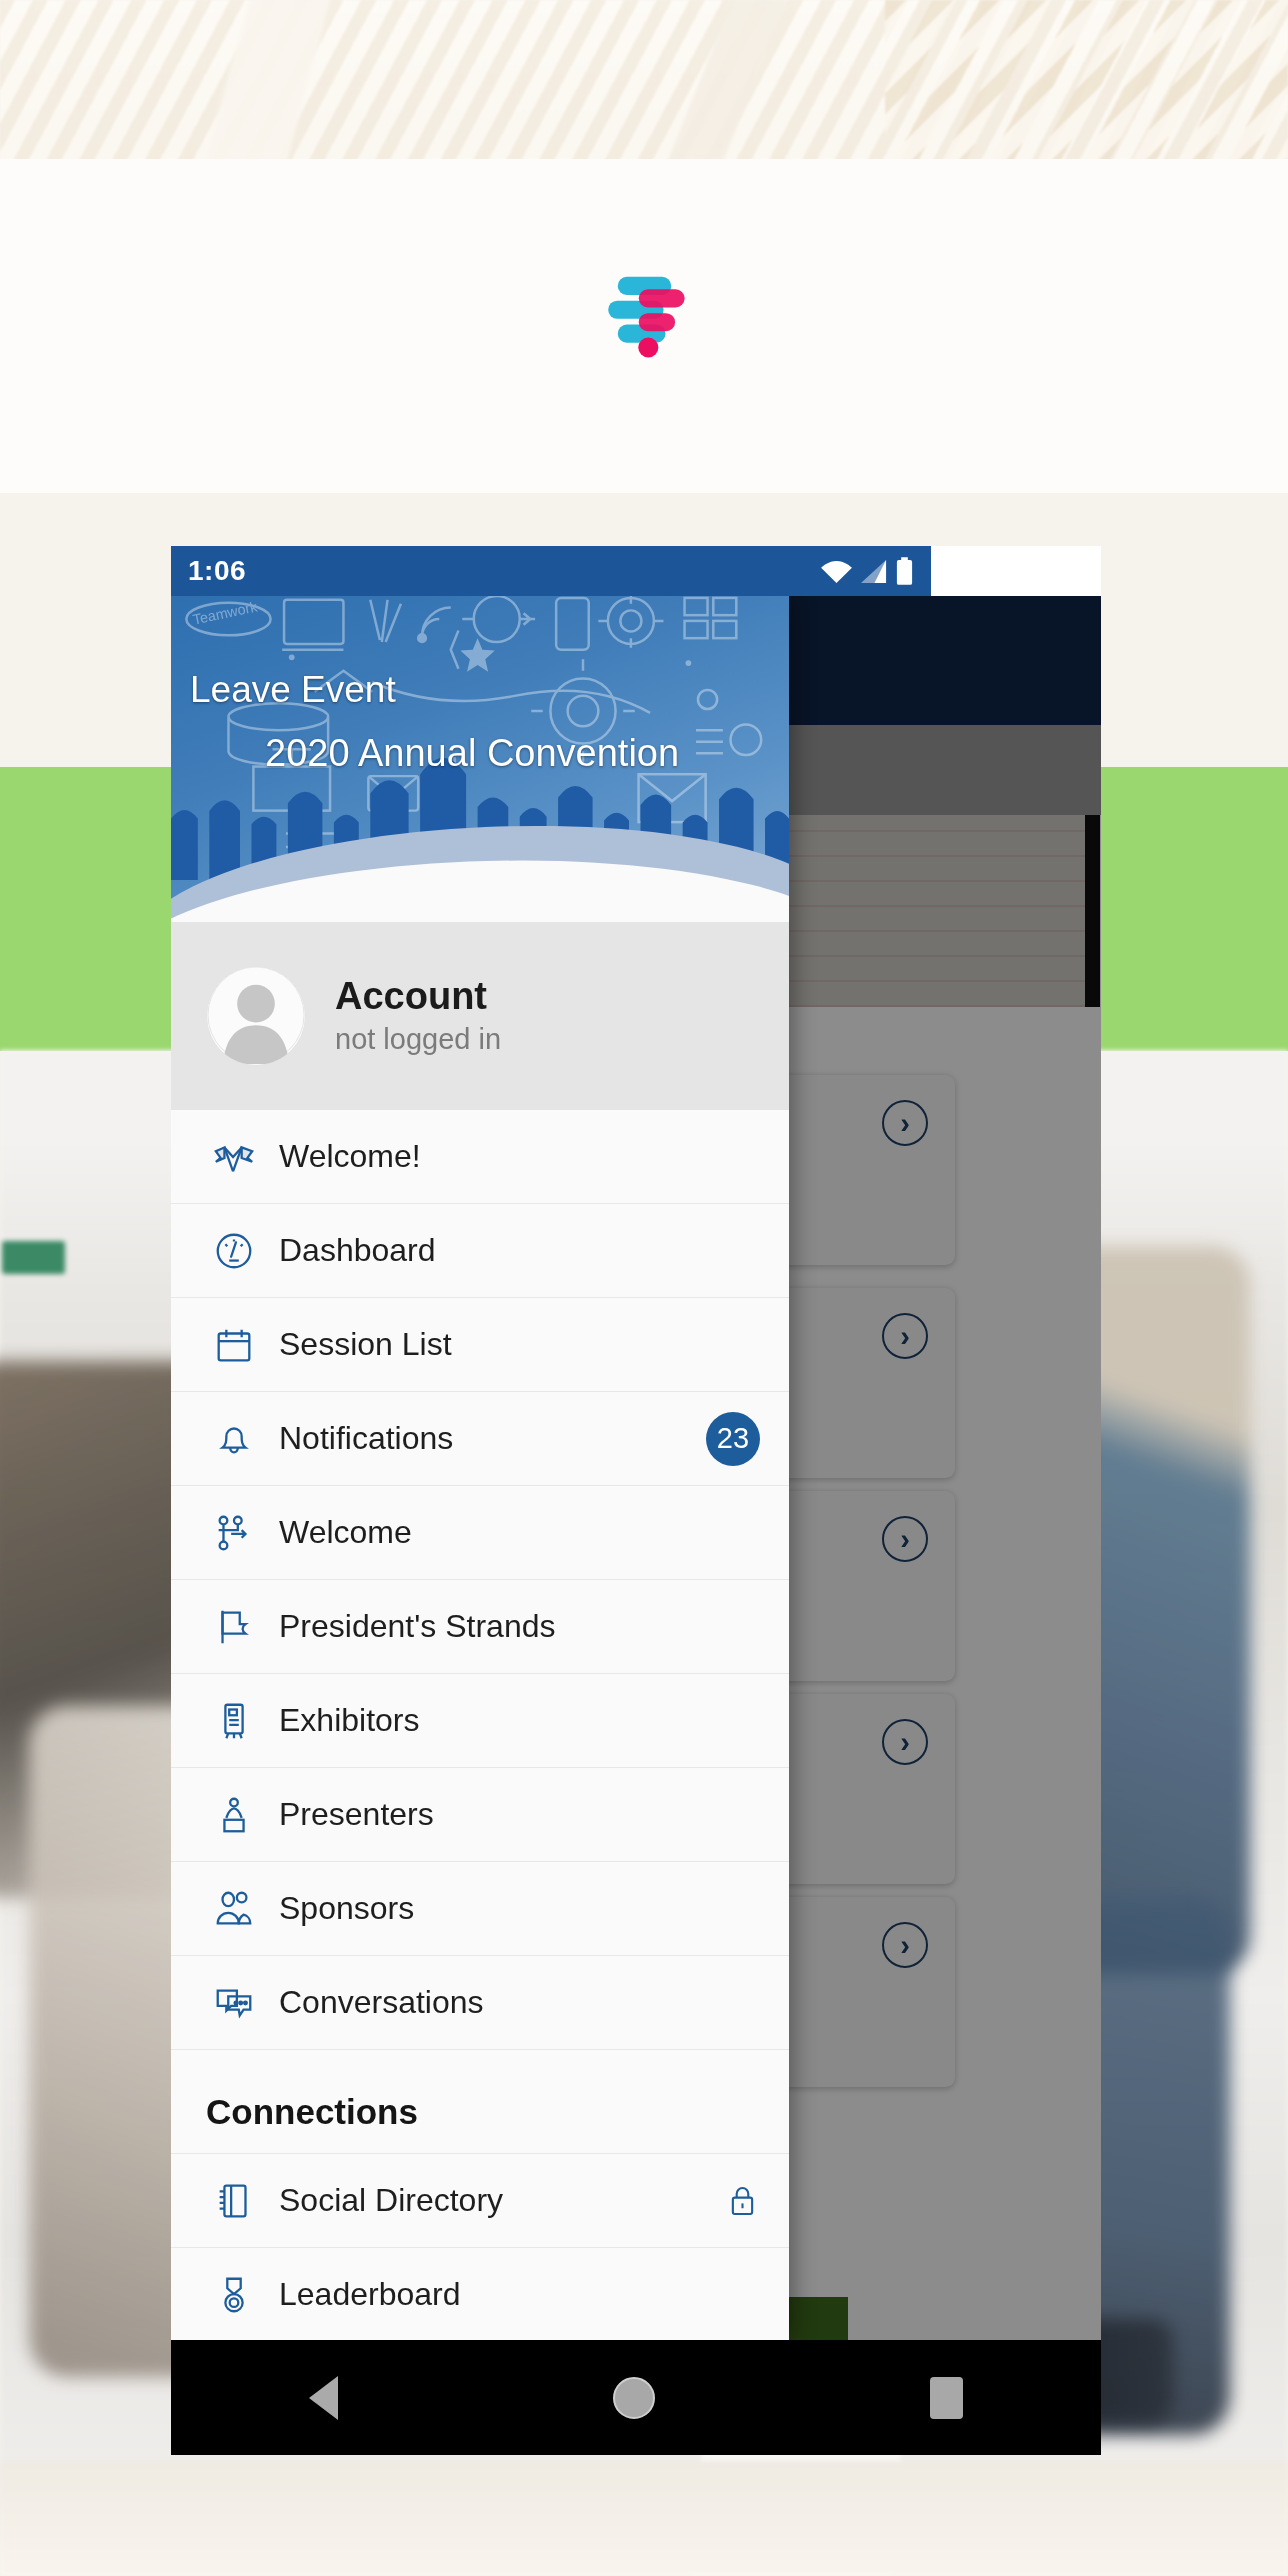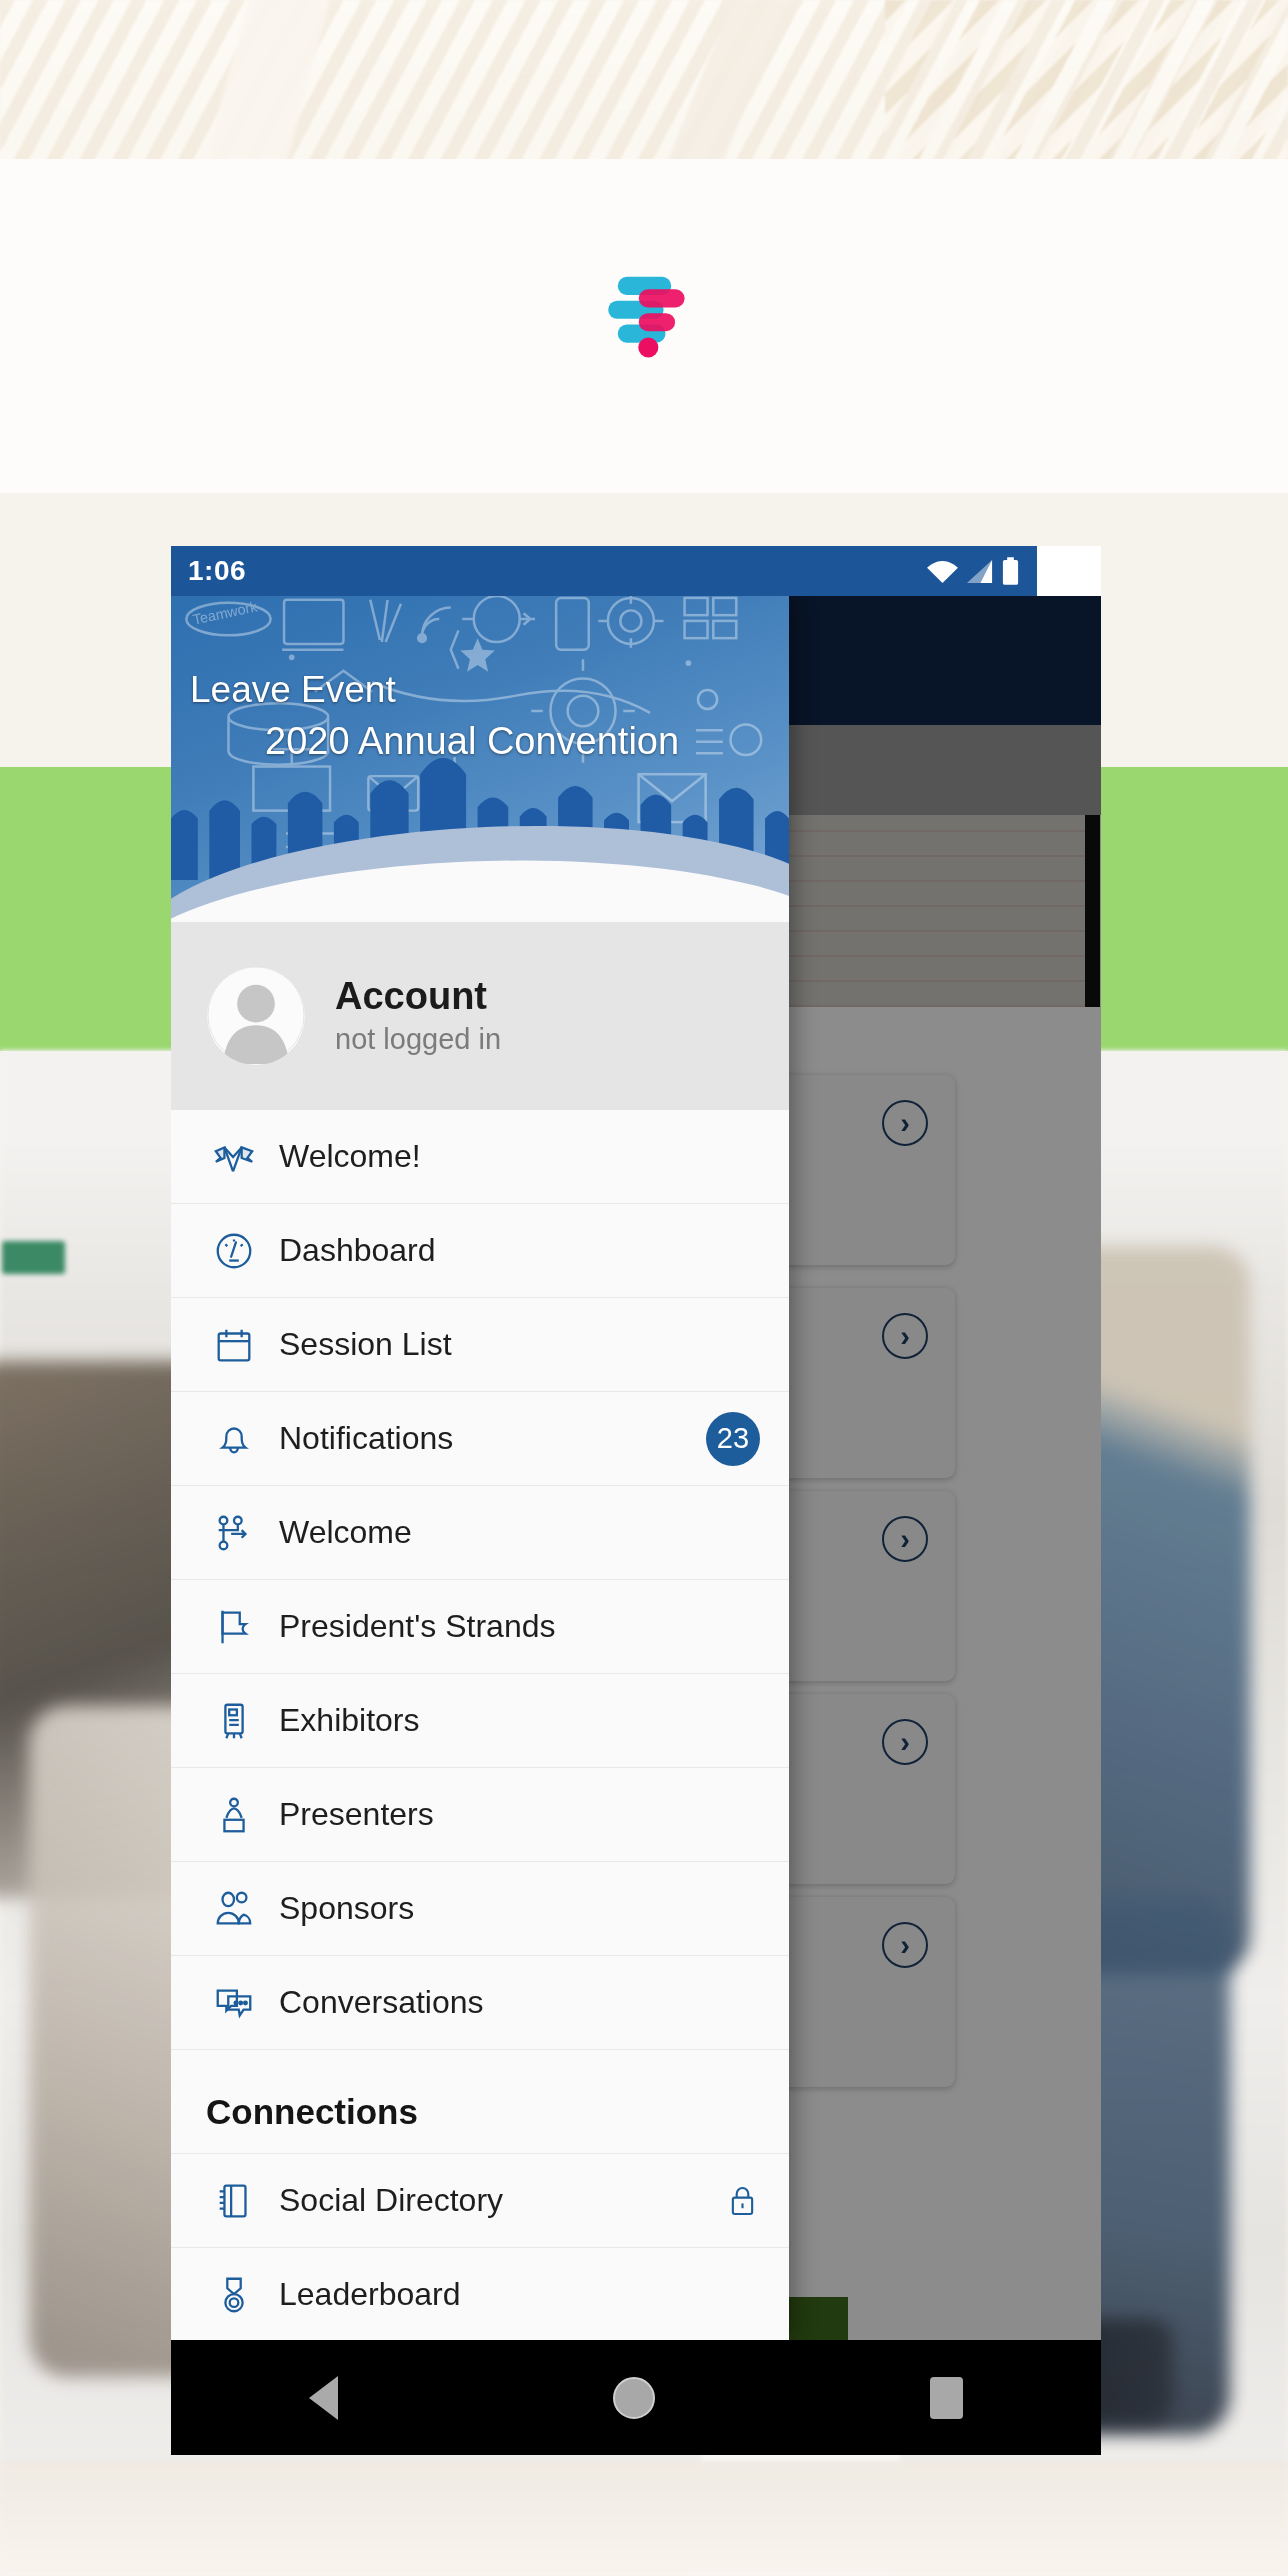--- a/index.html
+++ b/index.html
@@ -76,21 +76,21 @@
   }
 
   
   .phone {
     position:absolute; left:171px; top:546px; width:930px; height:1909px;
     background:#fff; overflow:hidden;
   }
 
   
   .status-bar {
-    position:absolute; left:0; top:0; width:866px; height:50px;
+    position:absolute; left:0; top:0; width:760px; height:50px;
     background:#1c5699; color:#fff;
     display:flex; align-items:center; justify-content:space-between;
     padding:0 17px;
   }
   .status-time { font-size:28px; font-weight:600; letter-spacing:0.5px; }
   .status-icons { display:flex; align-items:center; gap:6.7px; }
 
   
   .screen-bg { position:absolute; left:0; top:50px; width:930px; height:1744px; background:#fff; }
   .sb-appbar { position:absolute; left:0; top:0; width:930px; height:129px; background:#102647; }
@@ -159,21 +159,21 @@
   .dh-wave2 {
     position:absolute; left:-57px; bottom:-44px; width:748px; height:105px;
     background:#fafafa; border-radius:50% 50% 0 0 / 100% 100% 0 0;
     transform:rotate(-1.5deg);
   }
   .dh-leave {
     position:absolute; left:19px; top:73px; color:#fff;
     font-size:37px; font-weight:500; text-shadow:0 1px 2.9px rgba(0,0,0,.45);
   }
   .dh-title {
-    position:absolute; left:94px; top:124px; color:#fff;
+    position:absolute; left:94px; top:136px; color:#fff;
     font-size:38px; font-weight:500; text-shadow:0 1px 2.9px rgba(0,0,0,.45);
   }
 
   .account-row {
     display:flex; align-items:center; gap:29px;
     height:188px; padding-left:35px;
     background:#e5e5e5; border-bottom:1px solid #e4e4e4;
   }
   .avatar {
     width:100px; height:100px; border-radius:50%;

